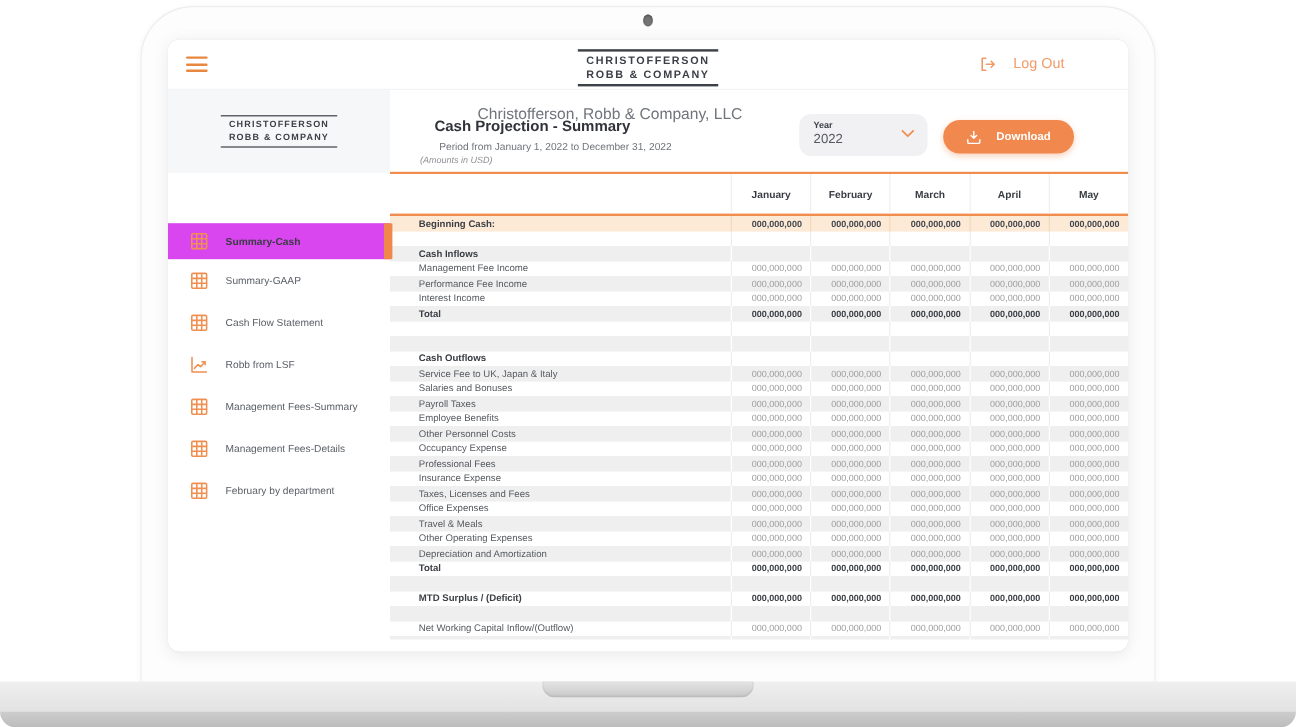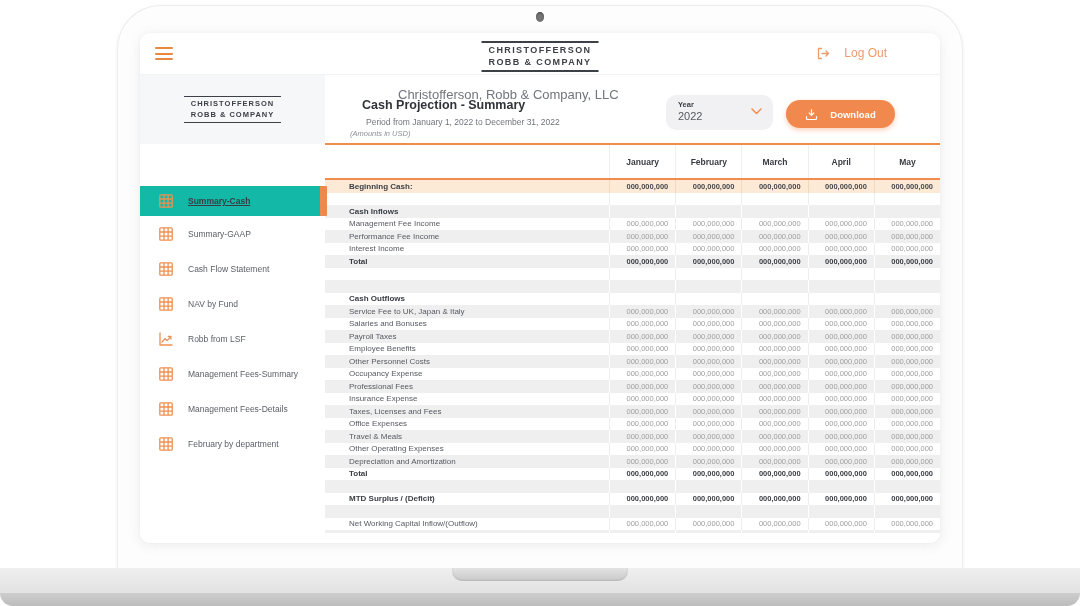--- a/index.html
+++ b/index.html
@@ -42,21 +42,21 @@
   .sidebar { position:absolute; left:0; top:42px; width:185px; height:468px;
     background:#fff; z-index:4; }
   .side-logo-block { height:69px; background:#f6f7f9; display:flex;
     align-items:center; justify-content:center; }
   .sidebar .logo { font-size:7.5px; letter-spacing:1px; line-height:1.35;
     border-top-width:1.5px; border-bottom-width:1.5px; }
   .menu { position:absolute; left:0; top:111px; width:185px; }
   .menu-item { height:35px; display:flex; align-items:center; gap:14px;
     padding-left:18px; font-size:8.5px; color:#5b6067; cursor:pointer; position:relative; }
   .menu-item .mi-icon { width:16px; height:16px; flex:none; }
-  .menu-item.active { height:30px; background:#14b8a6; color:#383c43; font-weight:bold;text-decoration:underline; }
+  .menu-item.active { height:30px; background:#d946ef; color:#383c43; font-weight:bold; }
   .menu-item.active::after { content:""; position:absolute; right:-2px; top:0;
     width:7px; height:100%; background:#f0884c; border-radius:1px; }
 
   
   .main { position:absolute; left:185px; top:42px; width:615px; height:468px; background:#fff; }
   .company { position:absolute; left:25px; top:12px; font-size:13px; color:#70747b;margin-left:48px; }
   .page-title { position:absolute; left:25px; top:23px; font-size:12.5px;
     font-weight:bold; color:#303339;margin-left:12px; }
   .period { position:absolute; left:41px; top:42px; font-size:8.5px; color:#70747b; }
   .note { position:absolute; left:25px; top:54px; font-size:7.5px; font-style:italic; color:#8d9196; }
@@ -147,28 +147,20 @@
   </div>
         <div class="menu-item">
     <svg class="mi-icon" width="16" height="16" viewBox="0 0 16 16" fill="none" stroke="#ef9051" stroke-width="1.3" stroke-linejoin="round">
       <rect x="1.8" y="1.8" width="12.4" height="12.4" rx="1"></rect>
       <path d="M1.8 6 H14.2 M1.8 10.1 H14.2 M6 1.8 V14.2 M10.1 1.8 V14.2"></path>
     </svg>
 
     <span>Cash Flow Statement</span>
   </div>
         <div class="menu-item">
-    <svg class="mi-icon" width="16" height="16" viewBox="0 0 16 16" fill="none" stroke="#ef9051" stroke-width="1.3" stroke-linejoin="round">
-      <rect x="1.8" y="1.8" width="12.4" height="12.4" rx="1"></rect>
-      <path d="M1.8 6 H14.2 M1.8 10.1 H14.2 M6 1.8 V14.2 M10.1 1.8 V14.2"></path>
-    </svg>
-
-    <span>NAV by Fund</span>
-  </div>
-        <div class="menu-item">
 
     <svg class="mi-icon" width="16" height="16" viewBox="0 0 16 16" fill="none" stroke="#ef9051" stroke-width="1.3" stroke-linecap="round" stroke-linejoin="round">
       <path d="M2 2 V14 H14"></path>
       <path d="M4 11 L7 7.8 L9.2 9.6 L12.7 5.6"></path>
       <path d="M12.9 8 V5.4 H10.3"></path>
     </svg>
     <span>Robb from LSF</span>
   </div>
         <div class="menu-item">
     <svg class="mi-icon" width="16" height="16" viewBox="0 0 16 16" fill="none" stroke="#ef9051" stroke-width="1.3" stroke-linejoin="round">

